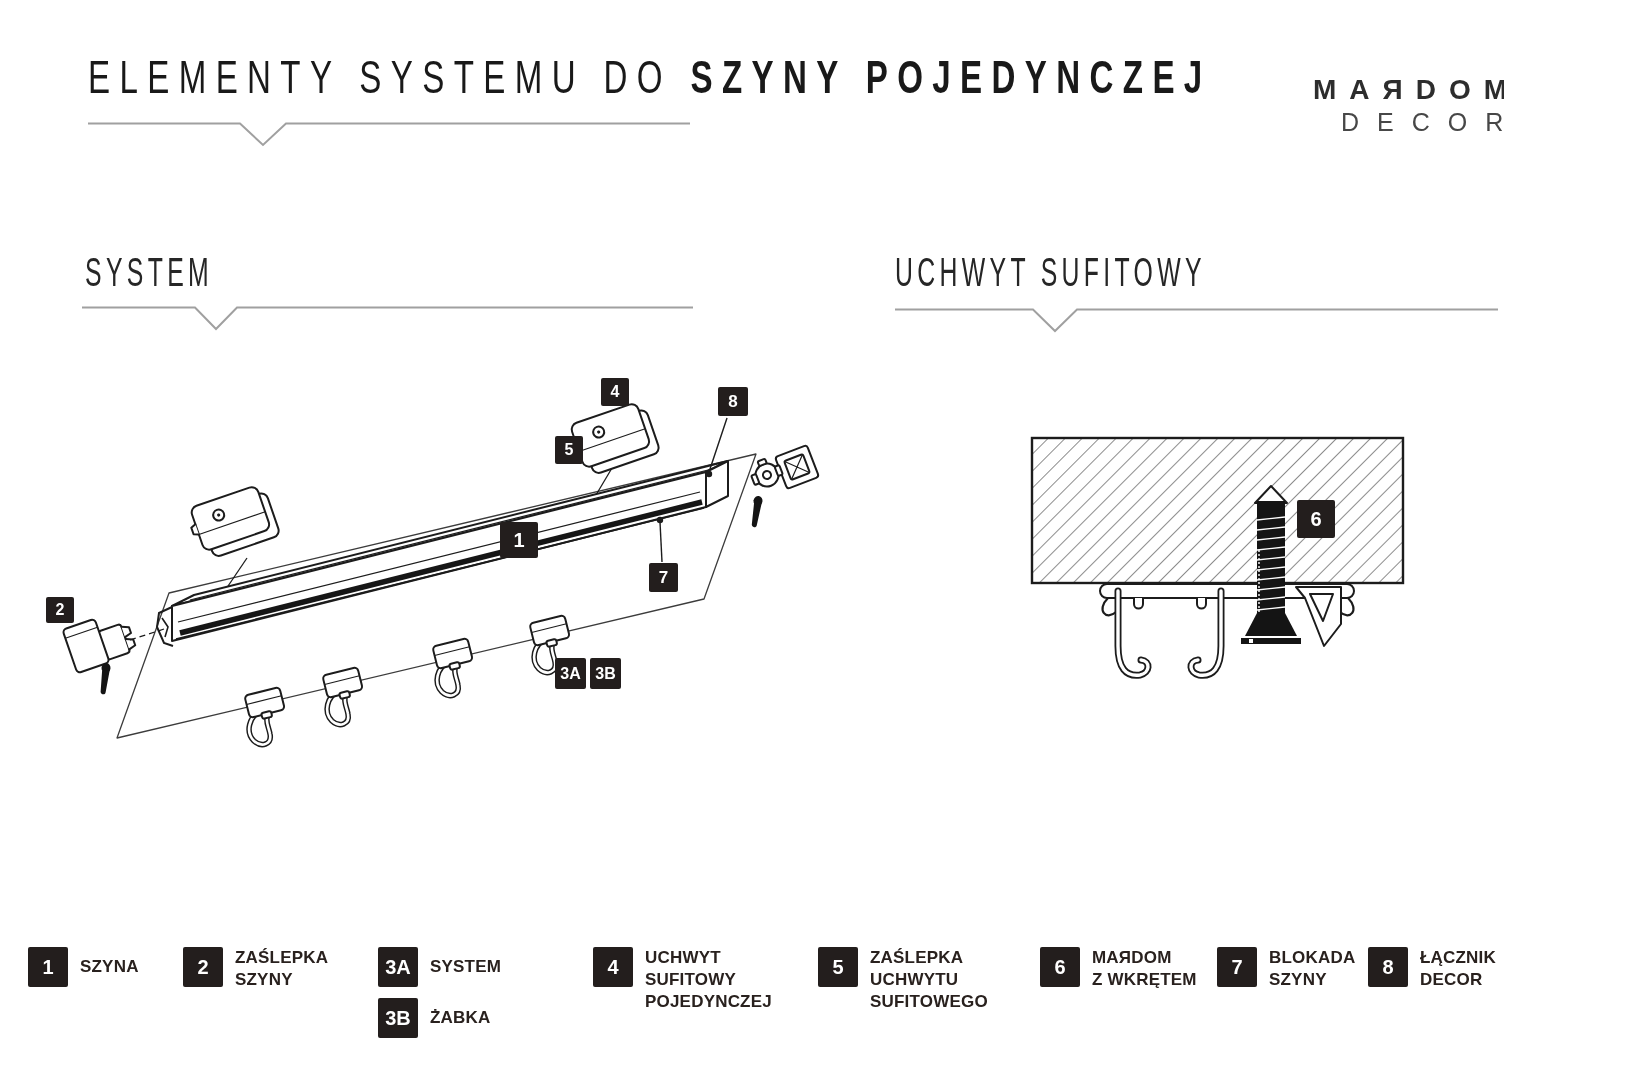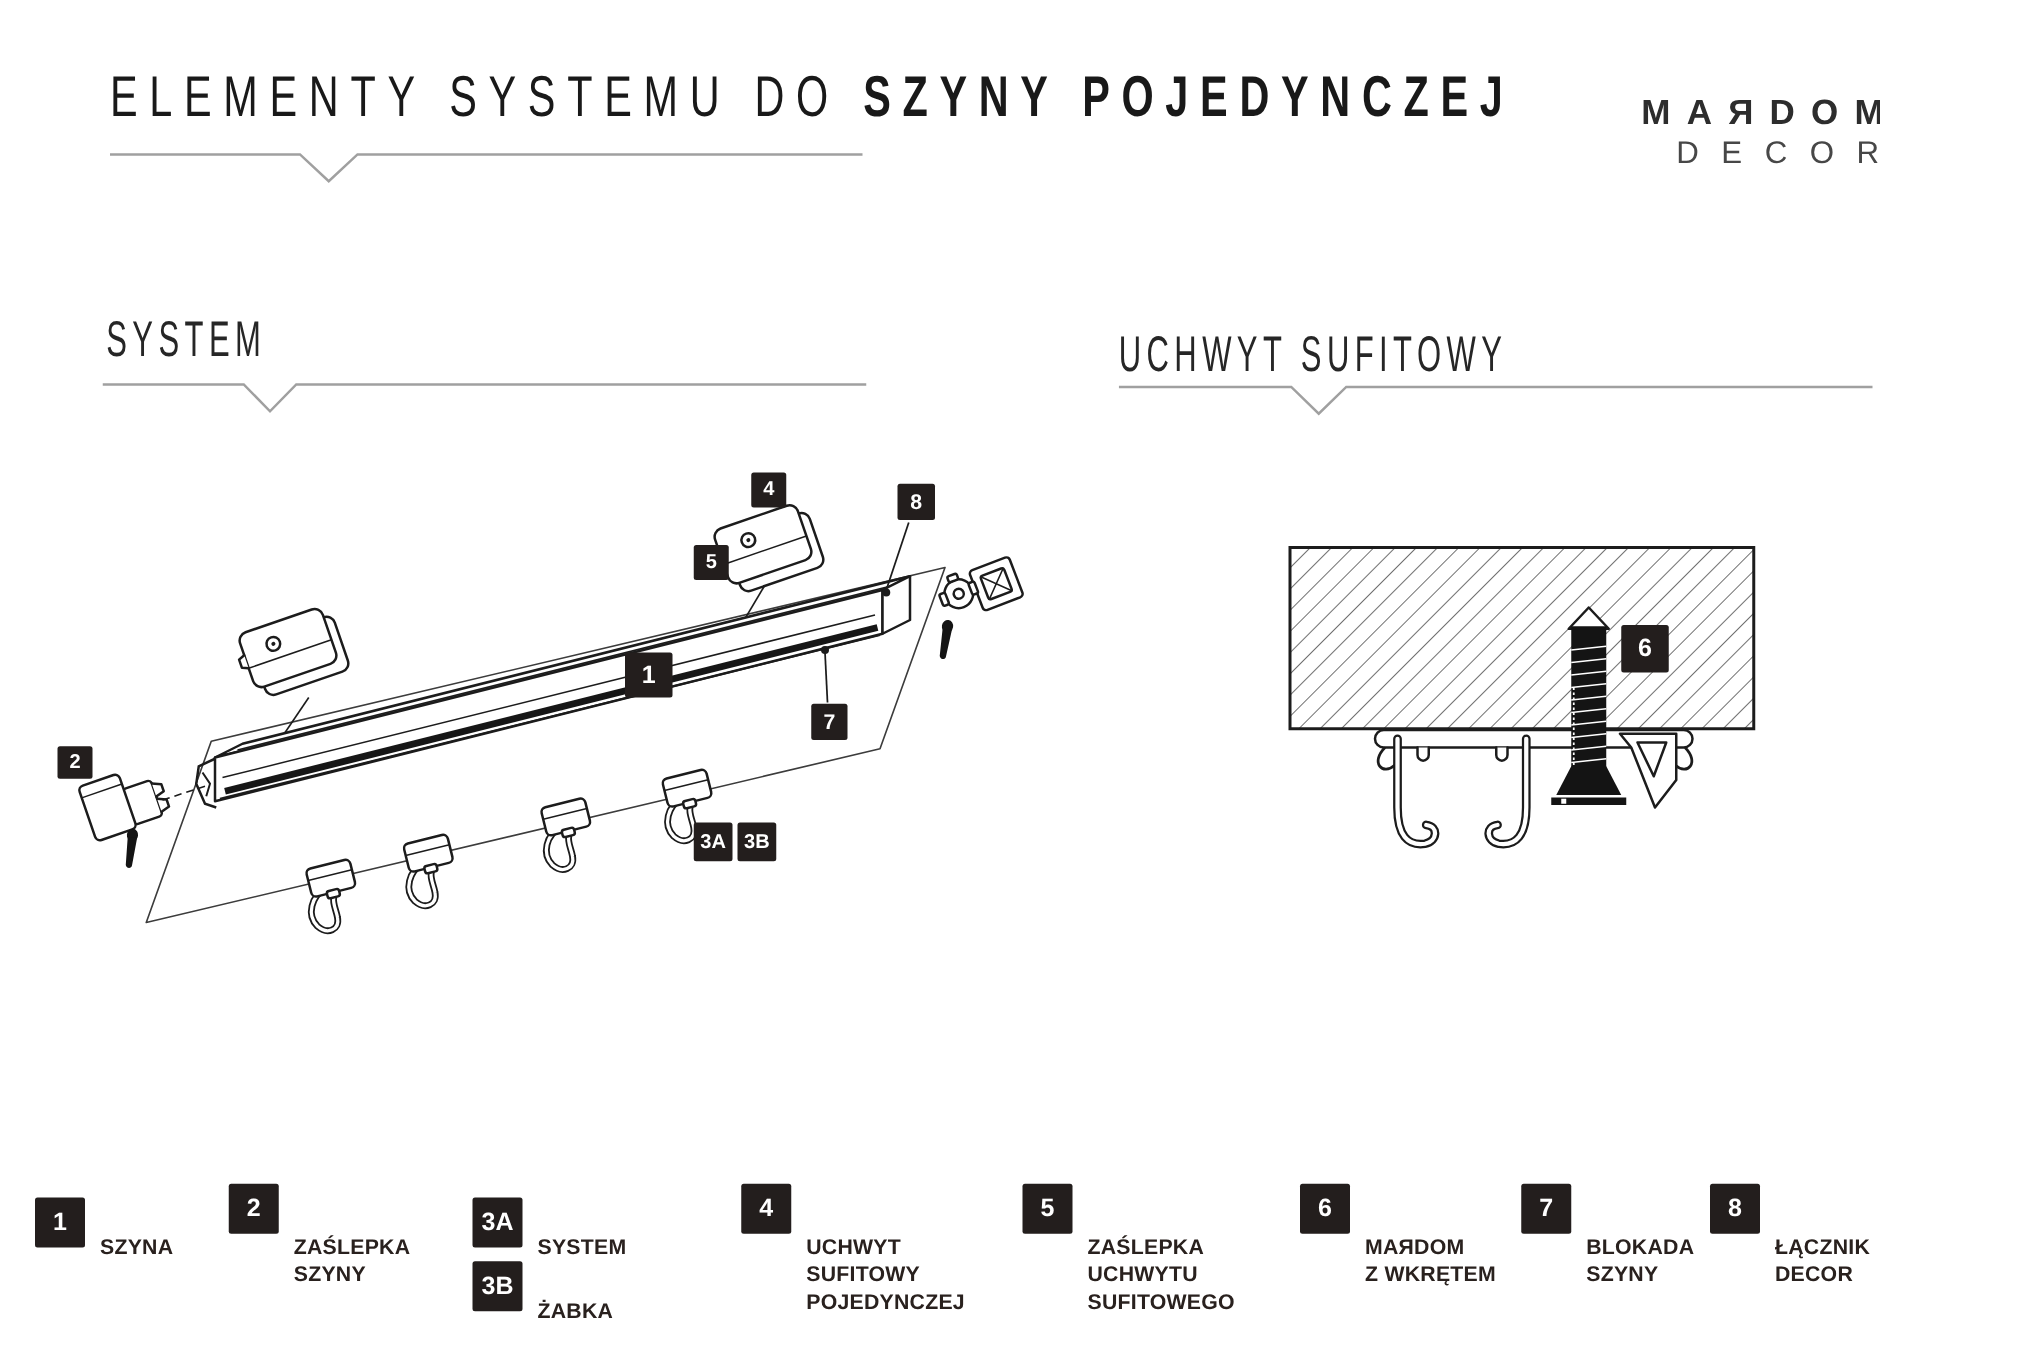--- a/index.html
+++ b/index.html
@@ -23,21 +23,21 @@
   .notch-line{position:absolute;}
   
   .diagram{position:absolute;}
   .dbadge{position:absolute;background:#231e1d;color:#fff;font-weight:700;
           display:flex;align-items:center;justify-content:center;border-radius:2px;}
   
   .litem{position:absolute;display:flex;align-items:flex-start;gap:12px;}
   .litem.center{align-items:center;}
   .lbadge{width:40px;height:40px;background:#231e1d;color:#fff;font-weight:700;font-size:20px;
           display:flex;align-items:center;justify-content:center;flex:0 0 auto;border-radius:2px;}
-  .llines{display:flex;flex-direction:column;margin-top:40px;}
+  .llines{display:flex;flex-direction:column;}
   .llines span{font-size:17px;line-height:22px;font-weight:700;color:#29211e;
                letter-spacing:0.2px;white-space:nowrap;}
   
   .wht{fill:#fff;stroke:#1c1c1c;stroke-width:2;stroke-linejoin:round;stroke-linecap:round;}
   .thin{fill:none;stroke:#1c1c1c;stroke-width:1.2;}
   .plane{fill:none;stroke:#3c3c3c;stroke-width:1.3;stroke-linejoin:round;}
   .pb{fill:none;stroke:#1c1c1c;stroke-width:7;stroke-linecap:round;stroke-linejoin:round;}
   .pw{fill:none;stroke:#ffffff;stroke-width:3.4;stroke-linecap:round;stroke-linejoin:round;}
   .loopb{fill:none;stroke:#1c1c1c;stroke-width:5.5;stroke-linecap:round;}
   .loopw{fill:none;stroke:#ffffff;stroke-width:2.6;stroke-linecap:round;}
@@ -57,21 +57,21 @@
   <div class="logo-main">MAЯDOM</div>
   <div class="logo-sub">DECOR</div>
 
   <div class="sec-head" style="left:85px;top:252px">
     <span class="squeeze">SYSTEM</span>
   </div>
   <svg class="notch-line" style="left:82px;top:306px" width="614" height="28">
     <polyline points="0,1.5 113,1.5 134,23 155,1.5 611,1.5" fill="none" stroke="#a0a0a0" stroke-width="2"></polyline>
   </svg>
 
-  <div class="sec-head" style="left:895px;top:264px">
+  <div class="sec-head" style="left:895px;top:252px">
     <span class="squeeze">UCHWYT SUFITOWY</span>
   </div>
   <svg class="notch-line" style="left:895px;top:308px" width="606" height="28">
     <polyline points="0,1.5 138,1.5 160,23 182,1.5 603,1.5" fill="none" stroke="#a0a0a0" stroke-width="2"></polyline>
   </svg>
 
   <div class="diagram" style="left:40px;top:350px;width:810px;height:440px">
     <svg width="810" height="440" viewBox="0 0 810 440">
       <defs>
         <g id="mount">

